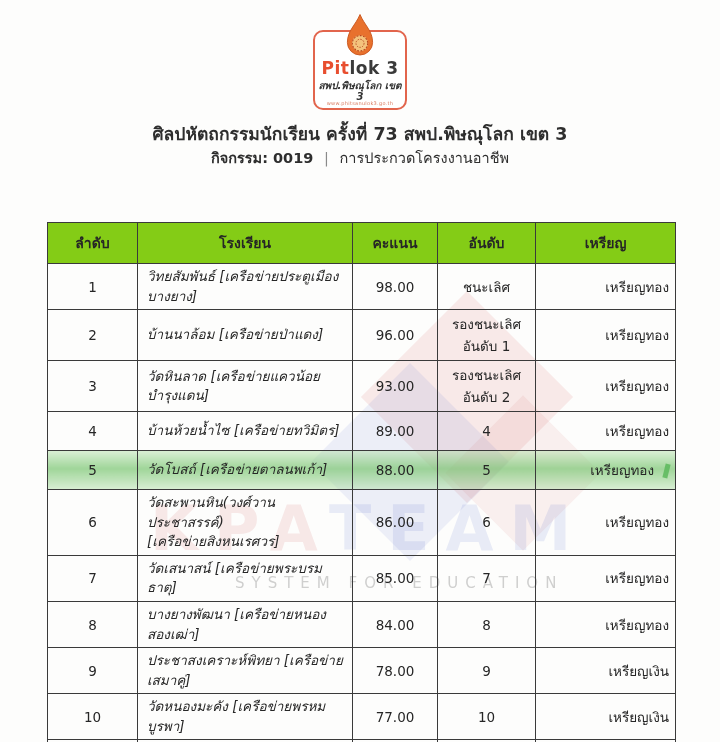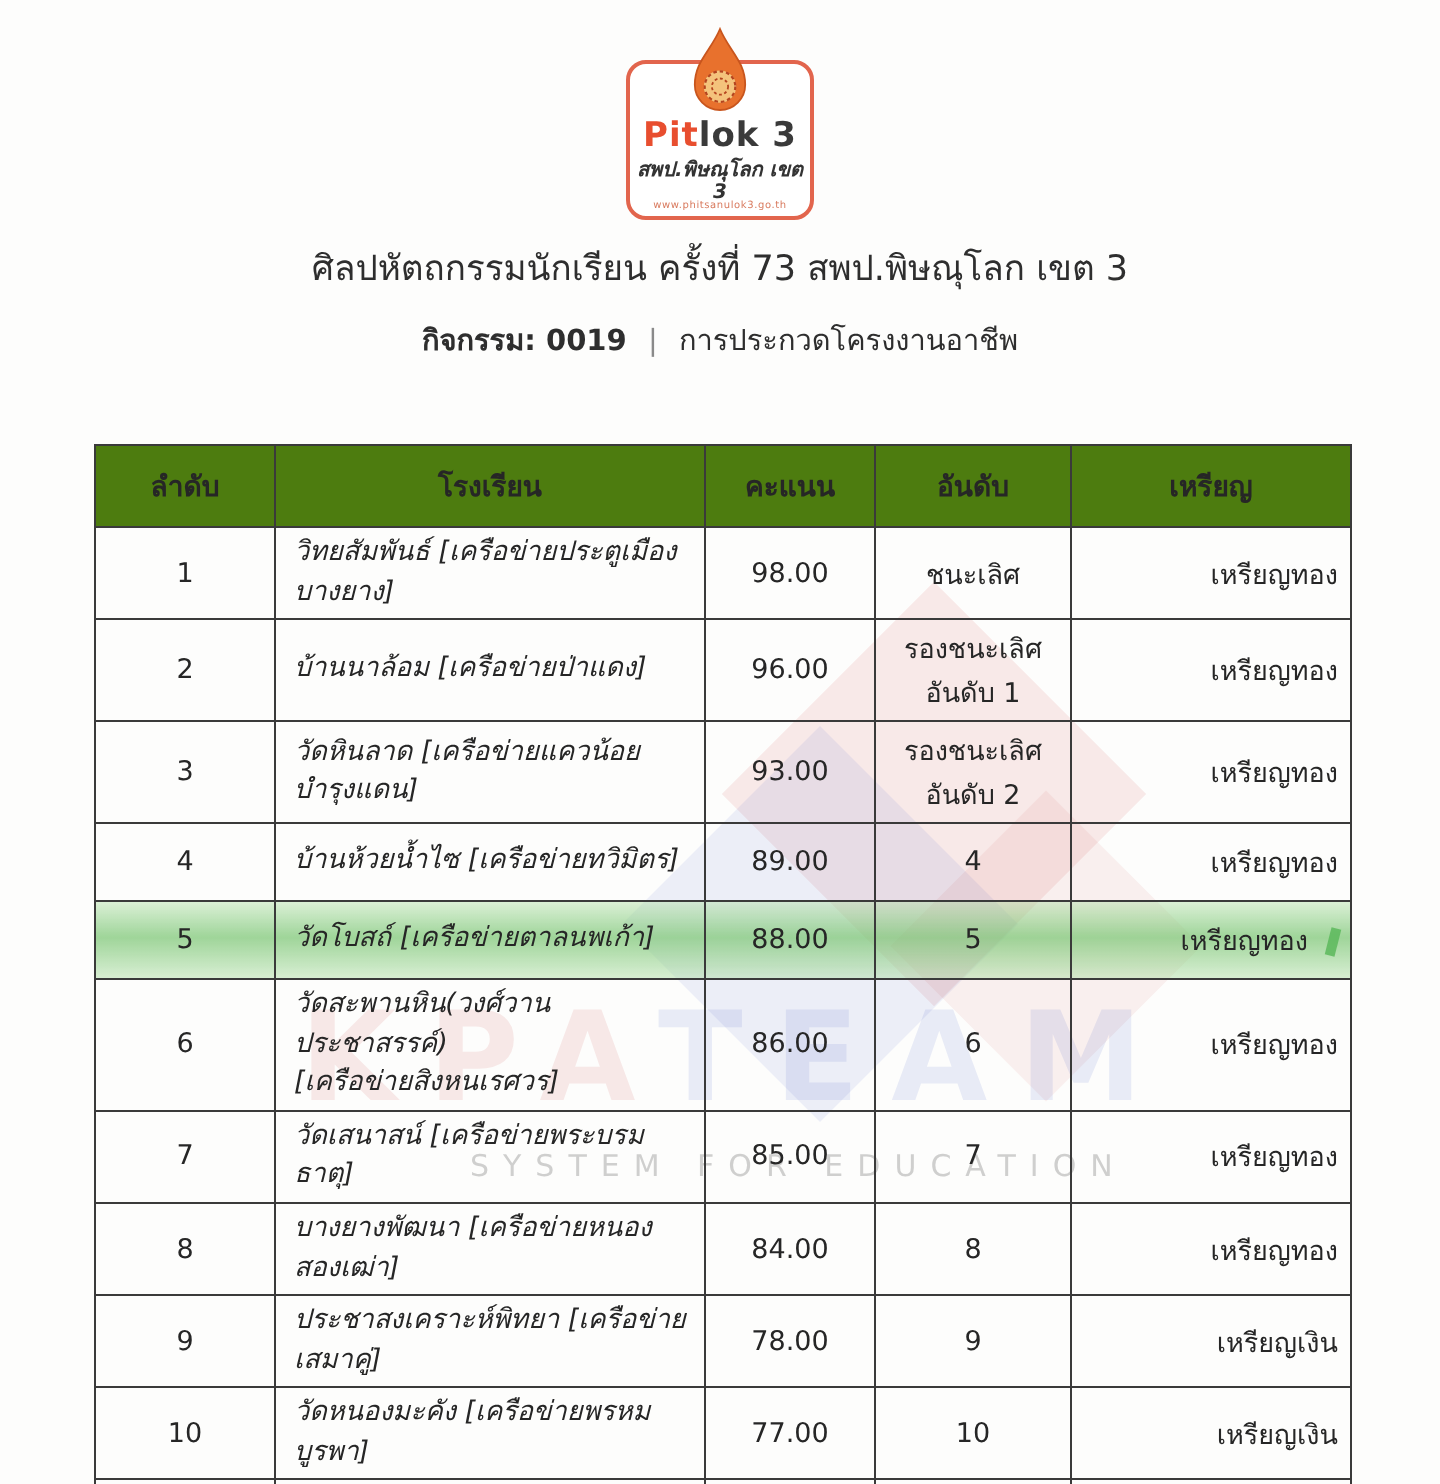--- a/index.html
+++ b/index.html
@@ -14,41 +14,41 @@
     background:#fff;text-align:center;z-index:3;
   }
   .flame{position:absolute;left:50%;top:-20px;transform:translateX(-50%);width:36px;height:50px;}
   .brand{margin-top:28px;font-size:17px;font-weight:bold;letter-spacing:.5px;line-height:1;}
   .brand .pit{color:#e84e2f;}
   .brand .lok{color:#3a3a3a;}
   .org{font-size:10px;font-weight:600;color:#333;margin-top:3px;line-height:1.1;font-style:italic;}
   .logo-url{position:absolute;bottom:2px;left:0;right:0;font-size:5px;color:#d97b5f;letter-spacing:.3px;}
   
   .title{position:absolute;top:120px;left:0;width:100%;text-align:center;
-    font-size:17.5px;font-weight:normal;color:#2e2e2e;z-index:2;}
+    font-size:17.5px;font-weight:bold;color:#2e2e2e;z-index:2;}
   .meta{position:absolute;left:0;width:100%;text-align:center;font-size:14.5px;color:#2e2e2e;z-index:2;}
-  .meta.activity{top:158px;}
+  .meta.activity{top:146px;}
   .meta.category{top:189px;}
   .meta .lbl{font-weight:bold;}
   .meta .sep{color:#8a8a8a;padding:0 6px;}
   
   .wm{position:absolute;z-index:1;pointer-events:none;}
   .wm-cube{width:150px;height:150px;transform:rotate(45deg);}
   .wm-cube.c1{left:392px;top:322px;background:rgba(204,62,62,0.10);}
   .wm-cube.c2{left:340px;top:392px;width:140px;height:140px;background:rgba(72,94,200,0.09);}
   .wm-cube.c3{left:468px;top:418px;width:110px;height:110px;background:rgba(204,62,62,0.07);}
   .wm-team{left:150px;top:492px;font-size:62px;font-weight:bold;letter-spacing:16px;white-space:nowrap;}
   .wm-team .r{color:rgba(198,62,62,0.11);}
   .wm-team .b{color:rgba(62,92,198,0.11);}
   .wm-sys{left:235px;top:574px;font-size:15px;letter-spacing:7px;color:rgba(150,150,150,0.45);white-space:nowrap;}
   
   .tablewrap{position:absolute;left:47px;top:222px;width:628px;z-index:2;}
   table{border-collapse:collapse;width:100%;table-layout:fixed;background:transparent;}
   th,td{border:1.5px solid #3a3a3a;font-size:13.5px;color:#262626;}
-  th{height:38px;background:#4d7c0f;font-weight:600;font-size:14px;}
+  th{height:38px;background:#84cc16;font-weight:600;font-size:14px;}
   td{height:32px;padding:3px 6px;background:transparent;}
   td.c-no,td.c-score,td.c-rank{text-align:center;}
   td.c-school{text-align:left;padding-left:9px;line-height:1.45;font-style:italic;}
   td.c-medal{text-align:right;padding-left:12px;}
   tr.highlighted td{
     background:linear-gradient(180deg, rgba(173,222,163,0.45) 0%,
       rgba(128,200,120,0.75) 45%, rgba(173,222,163,0.45) 100%);
   }
   tr.highlighted td.c-medal::after{
     content:"";display:inline-block;width:5px;height:14px;margin-left:10px;

